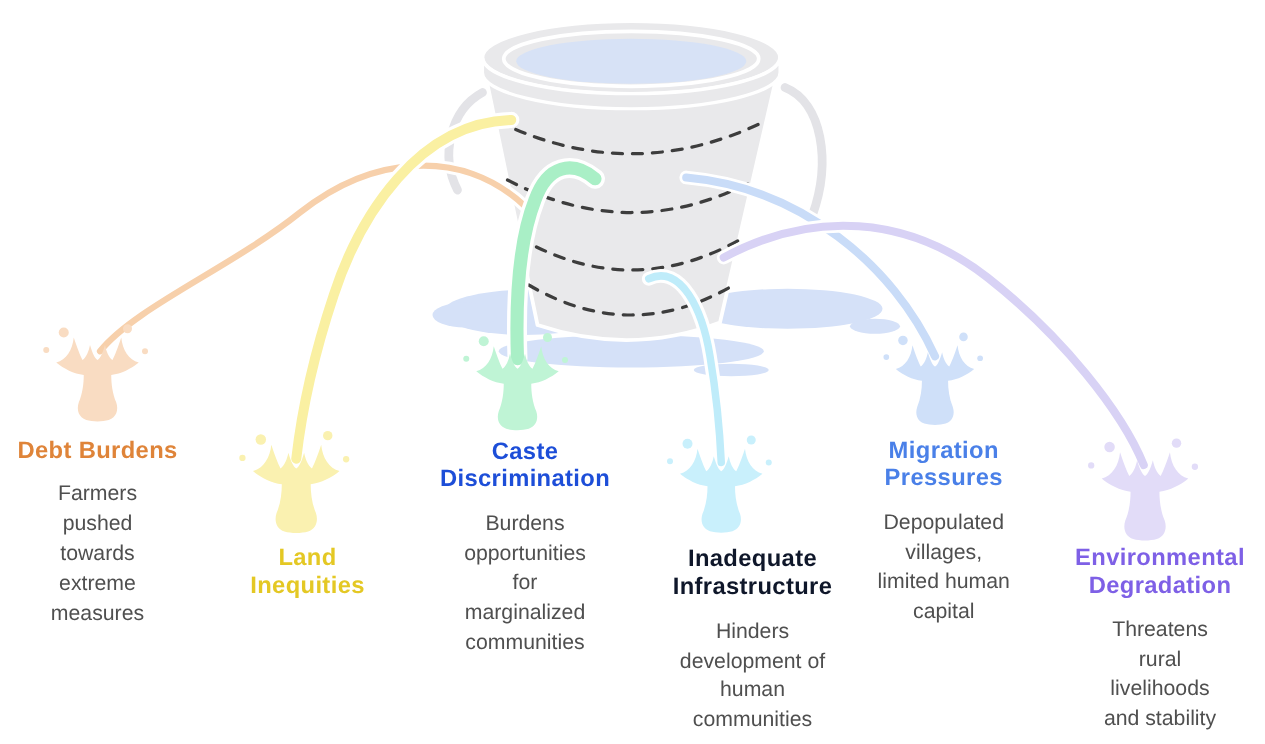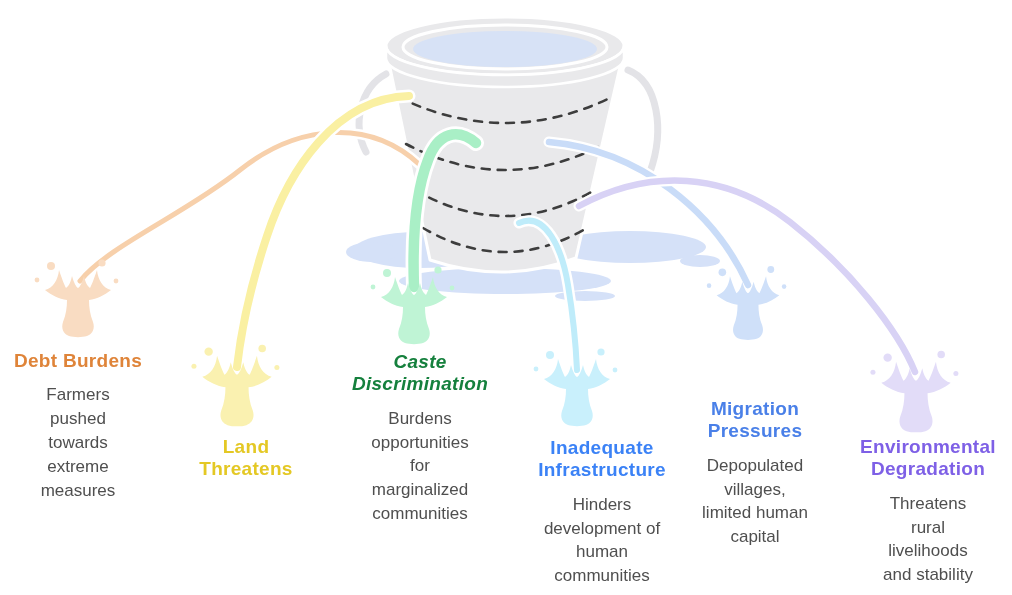--- a/index.html
+++ b/index.html
@@ -127,44 +127,44 @@
     <h3 class="leak-title" style="color: rgb(223, 132, 57);">Debt Burdens</h3>
     <p class="leak-desc">Farmers
 pushed
 towards
 extreme
 measures</p>
   </div>
 
   <div class="leak-card" style="left:166px;top:436px;width:160px;">
     <h3 class="leak-title" style="color: rgb(228, 200, 36);">Land
-Threatens</h3>
+Inequities</h3>
   </div>
 
   <div class="leak-card" style="left:330px;top:351px;width:180px;">
-    <h3 class="leak-title" style="color: #15803d; font-style: italic;">Caste
+    <h3 class="leak-title" style="color: #1d4ed8;">Caste
 Discrimination</h3>
     <p class="leak-desc">Burdens
 opportunities
 for
 marginalized
 communities</p>
   </div>
 
   <div class="leak-card" style="left:512px;top:437px;width:180px;">
-    <h3 class="leak-title" style="color: #3b82f6;">Inadequate
+    <h3 class="leak-title" style="color: #0f172a;">Inadequate
 Infrastructure</h3>
     <p class="leak-desc">Hinders
 development of
 human
 communities</p>
   </div>
 
   <div class="leak-card" style="left:660px;top:350px;width:190px;">
-    <h3 class="leak-title" style="color: rgb(74, 128, 232); margin-top: 48px;">Migration
+    <h3 class="leak-title" style="color: rgb(74, 128, 232);">Migration
 Pressures</h3>
     <p class="leak-desc">Depopulated
 villages,
 limited human
 capital</p>
   </div>
 
   <div class="leak-card" style="left:833px;top:436px;width:190px;">
     <h3 class="leak-title" style="color: rgb(126, 96, 230);">Environmental
 Degradation</h3>

